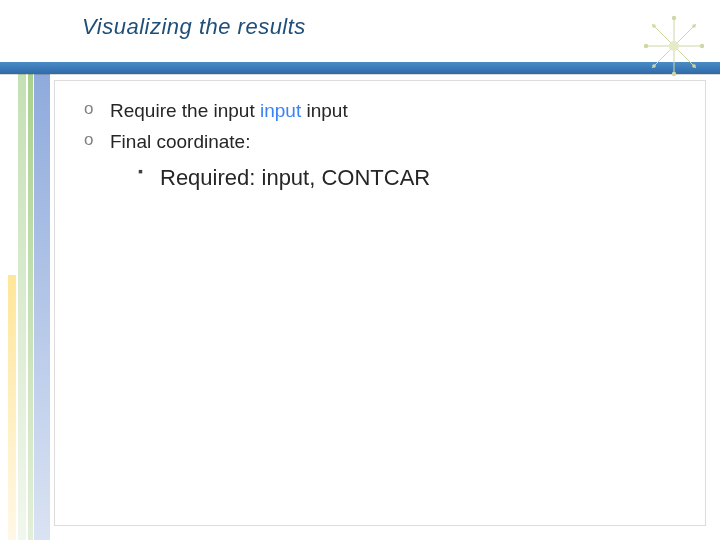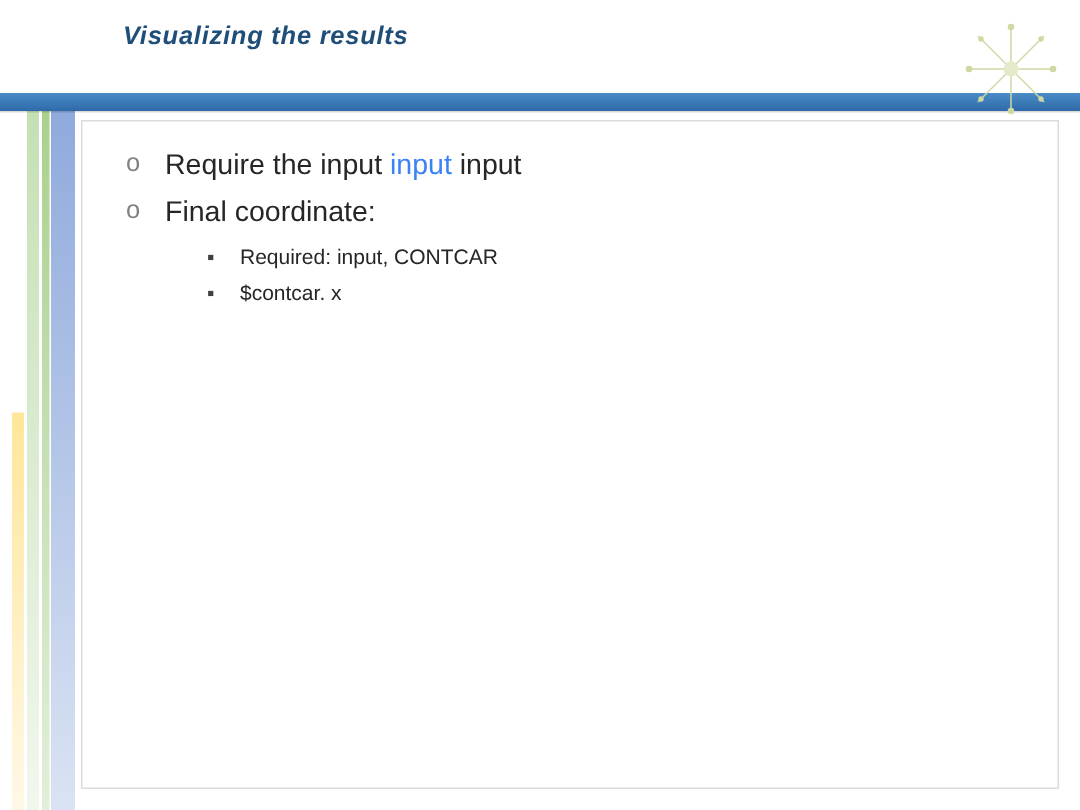--- a/index.html
+++ b/index.html
@@ -7,26 +7,26 @@
 .bar-top{position:absolute;left:0;top:62px;width:720px;height:12px;background:linear-gradient(to bottom,#4a8cc7 0%,#2f6aa8 100%)}
 .bar-line{position:absolute;left:0;top:74px;width:720px;height:1px;background:rgba(0,0,0,.15)}
 .stripe{position:absolute;left:0;top:60px;bottom:0;width:4px}
 .stripe.green{left:28px;background:linear-gradient(to bottom,#a9d18e,#e2efd9);width:5px;top:74px}
 .stripe.blue{left:34px;width:16px;background:linear-gradient(to bottom,#8faadc,#dae3f3);top:74px}
 .stripe.green2{left:18px;width:8px;background:linear-gradient(to bottom,#c5e0b4,#f1f7ed);top:74px}
 .stripe.yellow{left:8px;width:8px;background:linear-gradient(to bottom,#ffe699,#fff8e7);top:275px}
 .corner{position:absolute;right:6px;top:6px;width:80px;height:80px;pointer-events:none}
 .corner svg{width:100%;height:100%}
 .inner-frame{position:absolute;left:54px;top:80px;right:14px;bottom:14px;border:1px solid #dcdcdc;box-sizing:border-box}
-.title{position:absolute;left:82px;top:14px;font-size:17px;font-weight:bold;font-style:italic;color:#1f4e79;letter-spacing:.5px}
+.title{position:absolute;left:82px;top:14px;font-size:22px;font-weight:normal;font-style:italic;color:#1f4e79;letter-spacing:.5px}
 .content{position:absolute;left:84px;top:96px;font-size:19px;color:#262626;line-height:1.55}
 ul.o{list-style:none;padding:0;margin:0}
 ul.o>li{position:relative;padding-left:26px;margin-bottom:2px}
 ul.o>li::before{content:"o";position:absolute;left:0;top:0;color:#808080;font-size:17px}
-ul.sq{list-style:none;padding:0;margin:4px 0 6px 28px;font-size:14px}
+ul.sq{list-style:none;padding:0;margin:4px 0 6px 28px;font-size:22px}
 ul.sq>li{position:relative;padding-left:22px;margin-bottom:2px}
 ul.sq>li::before{content:"\25AA";position:absolute;left:0;top:0;color:#404040;font-size:14px}
 .hl{color:#3b82f6}
 </style>
 </head>
 <body>
 
 <div class="stripe green2"></div>
 <div class="stripe green"></div>
 <div class="stripe blue"></div>
@@ -61,17 +61,16 @@
 
 <div class="content">
  <ul class="o">
   <li>
     <span>Require the input </span><span class="hl">input</span><span> input</span>
   </li>
   <li>
     <span>Final coordinate:</span>
     <ul class="sq">
       <li>Required: input, CONTCAR</li>
-      <li>$contcar. x</li>
     </ul>
   </li>
  </ul>
 </div>
 
 </body></html>

